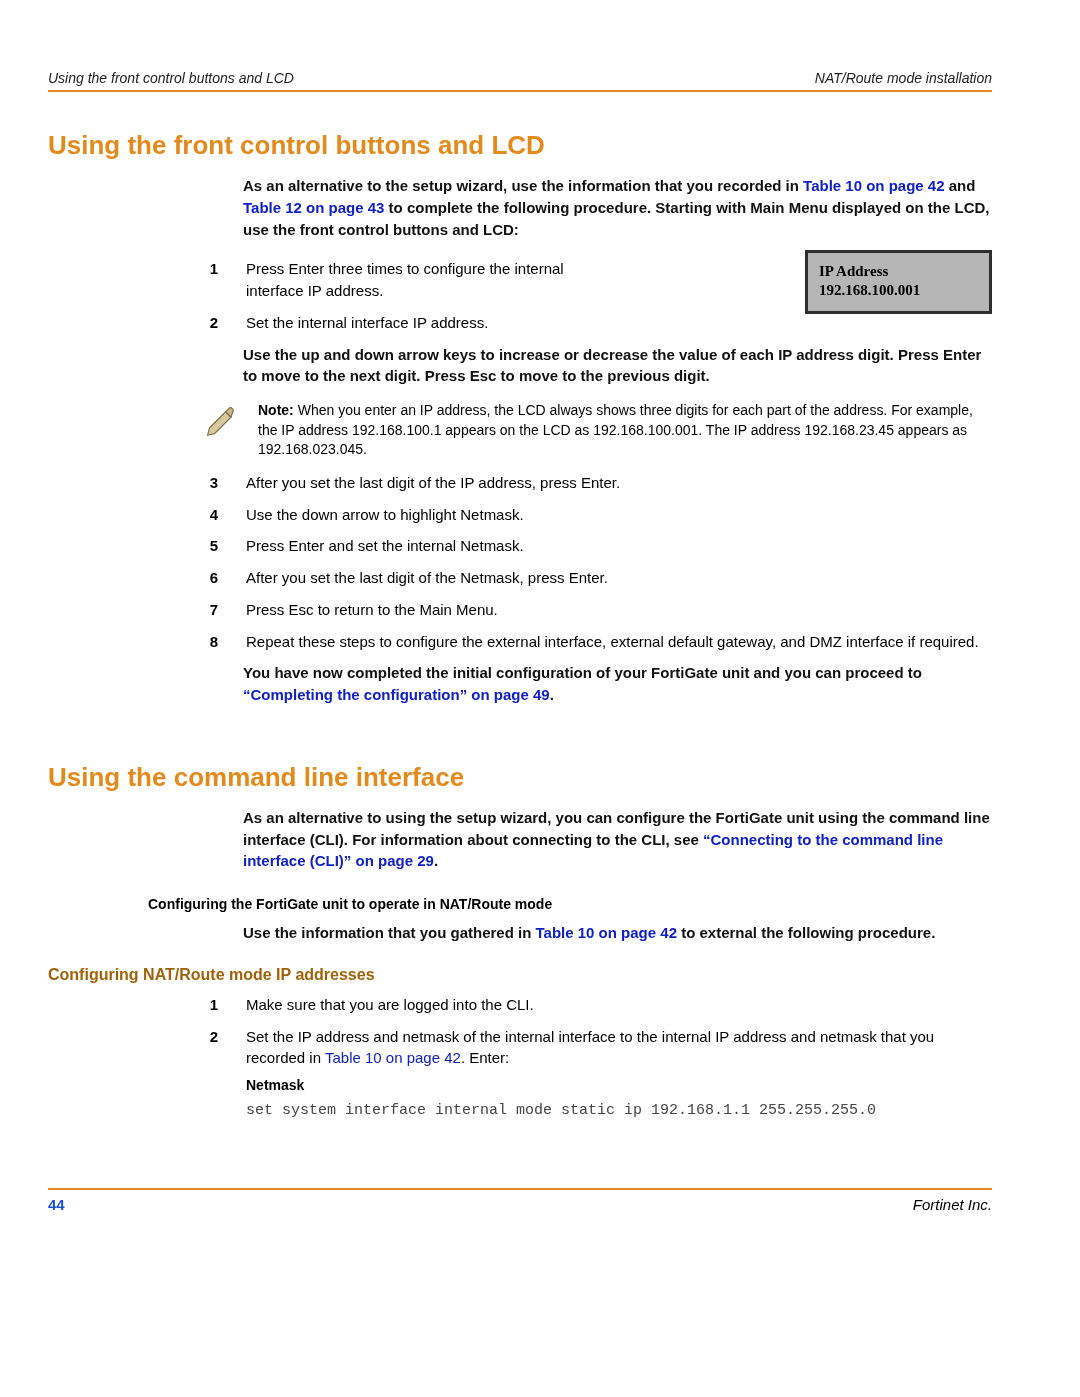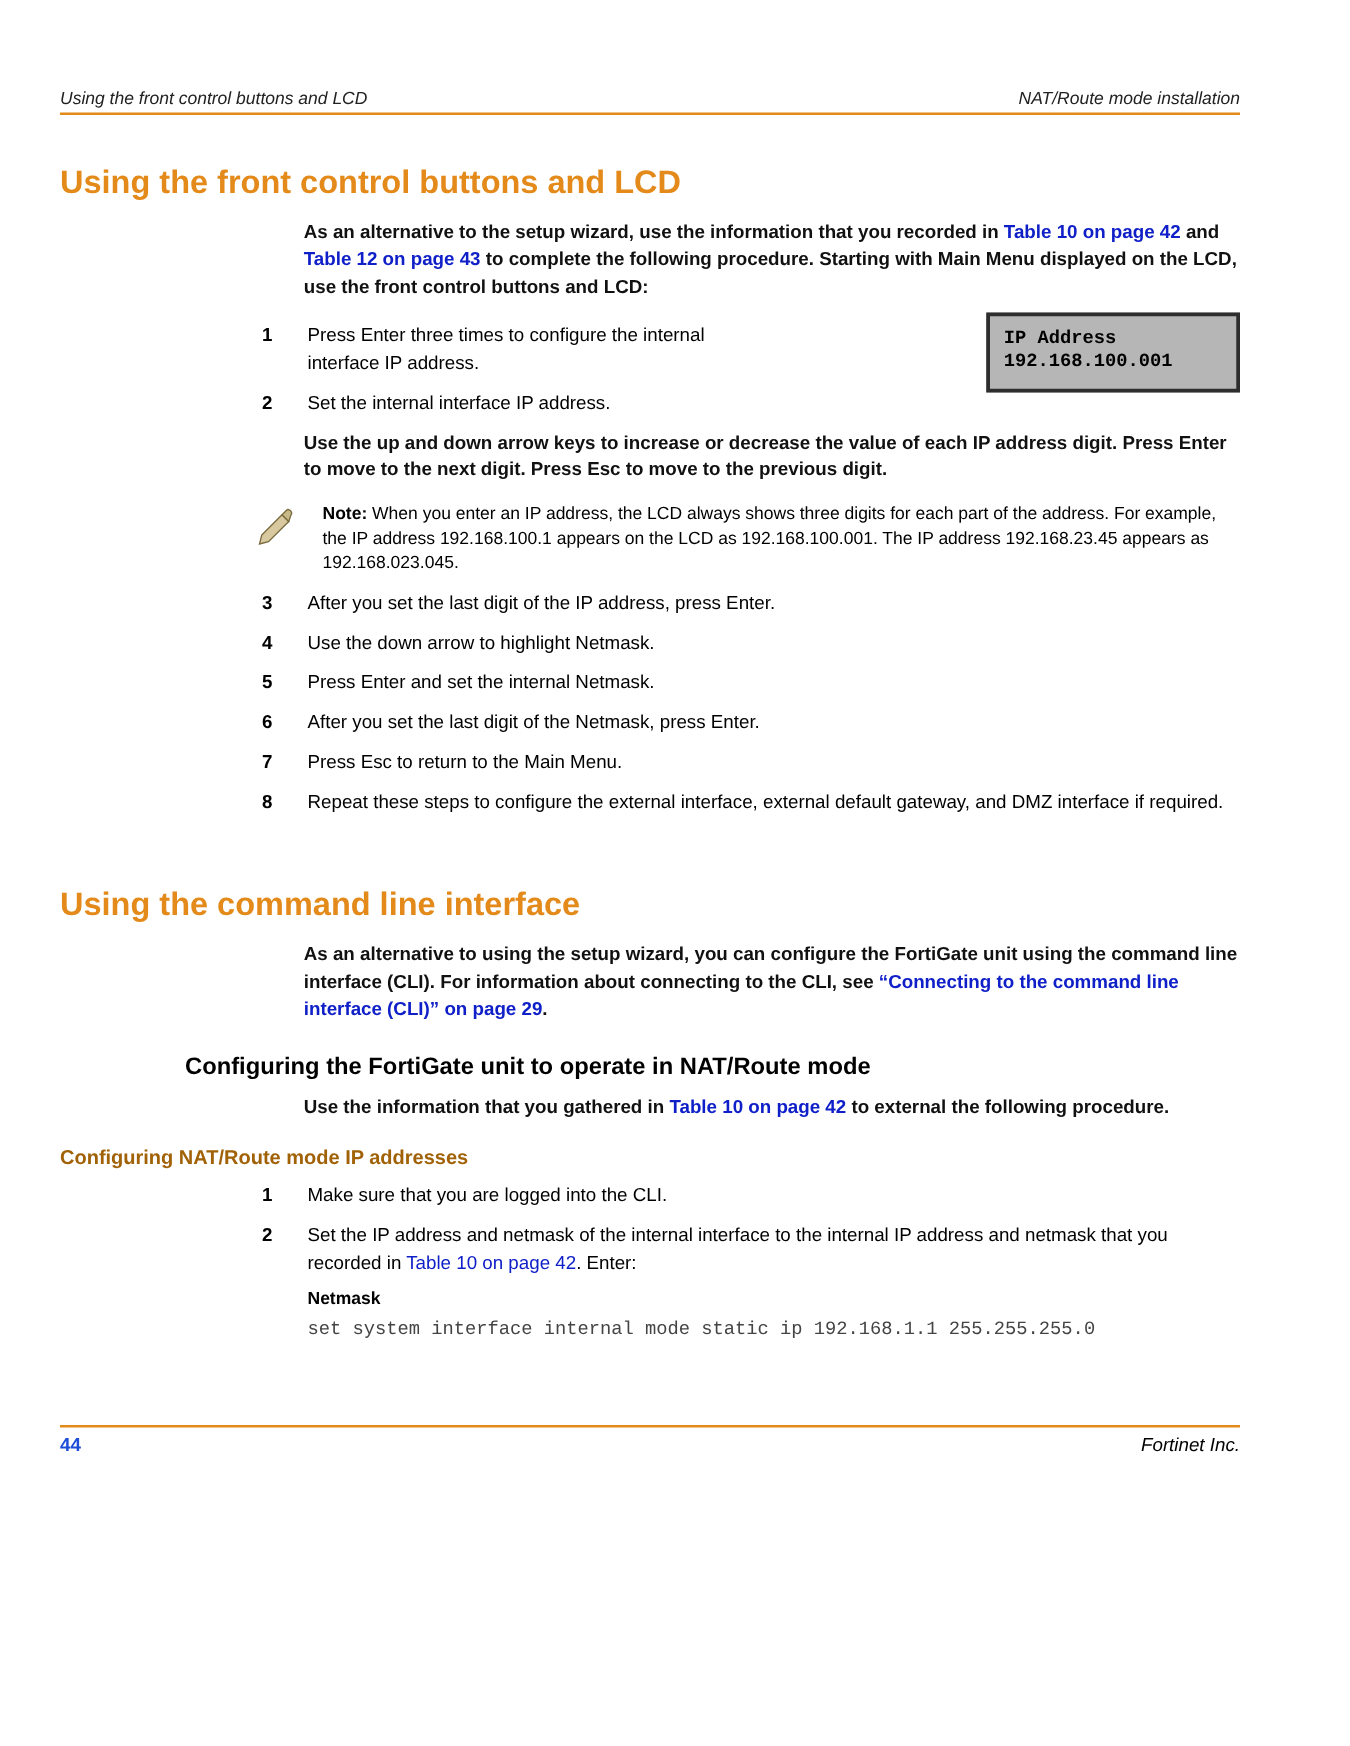--- a/index.html
+++ b/index.html
@@ -27,21 +27,21 @@
     border-top: 2px solid #e38a1a;
     margin: 4px 0 38px 0;
   }
   h1.orange {
     color: #e38a1a;
     font-size: 26px;
     font-weight: bold;
     margin: 0 0 14px 0;
   }
   h2.black-h3 {
-    font-size: 19px;
+    font-size: 14px;
     font-weight: bold;
     margin: 24px 0 10px 0;
     color: #000;
   }
   h3.black-h4 {
     font-size: 16px;
     font-weight: bold;
     margin: 22px 0 10px 0;
     color: #a16207;
   }
@@ -77,26 +77,26 @@
   }
   .step1-2-wrap {
     display: flex;
     gap: 22px;
     align-items: flex-start;
   }
   .step1-2-left {
     flex: 1;
   }
   .lcd-box {
-    width: 203px;
+    width: 187px;
     border: 3px solid #2e2e2e;
     background: #b6b6b6;
     padding: 9px 11px 11px 11px;
     font-weight: bold;
-    font-family: Liberation Mono, monospace;
+    font-family: Liberation Serif, serif;
     font-size: 15px;
     line-height: 1.25;
     box-sizing: border-box;
   }
   .lcd-box .l1 { display:block; }
   .lcd-box .l2 { display:block; }
   .note-row {
     display: flex;
     gap: 18px;
     align-items: flex-start;
@@ -222,20 +222,25 @@
     <div class="num-item">
         <div class="num">7</div>
         <div class="txt">Press Esc to return to the Main Menu.</div>
       </div>
     <div class="num-item">
         <div class="num">8</div>
         <div class="txt">Repeat these steps to configure the external interface, external default gateway, and DMZ interface if required.</div>
       </div>
   </div>
 
+  <div class="indented-block">
+    <p class="para">
+      <span>You have now completed the initial configuration of your FortiGate unit and you can proceed to </span><span class="link">“Completing the configuration” on page 49</span><span>.</span>
+    </p>
+  </div>
 
   <div class="section-gap"></div>
 
   <h1 class="orange">Using the command line interface</h1>
 
   <div class="indented-block">
     <p class="para">
       <span>As an alternative to using the setup wizard, you can configure the FortiGate unit using the command line interface (CLI). For information about connecting to the CLI, see </span><span class="link">“Connecting to the command line interface (CLI)” on page 29</span><span>.</span>
     </p>
   </div>

